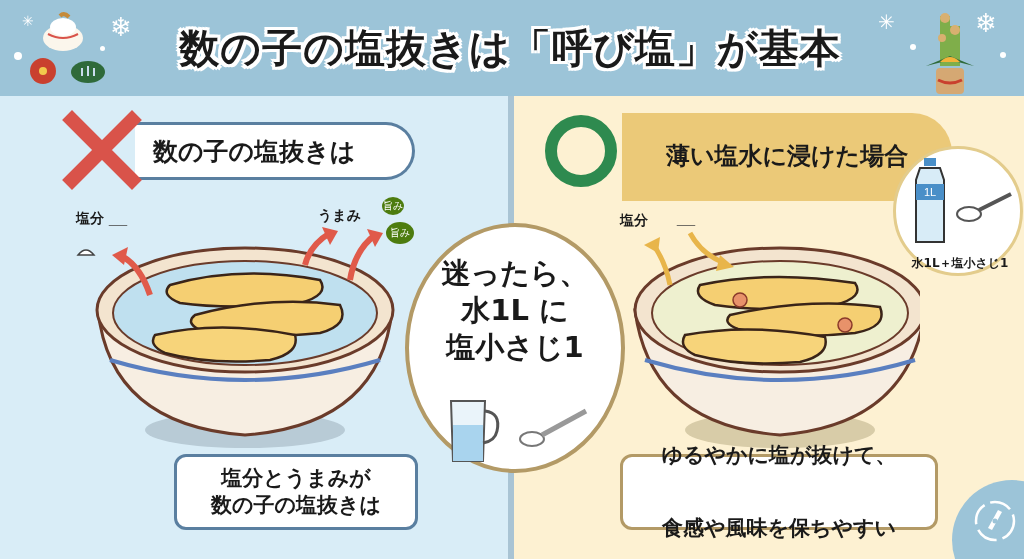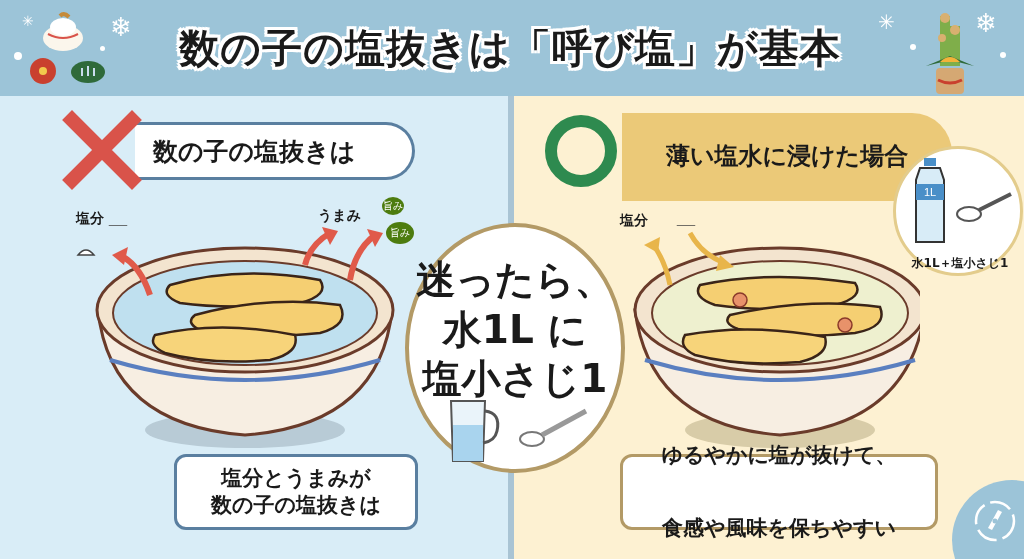--- a/index.html
+++ b/index.html
@@ -63,21 +63,21 @@
     position: absolute; border-radius: 50%; background: #4d7c0f; color: #fff;
     font-size: 10px; display: flex; align-items: center; justify-content: center;
   }
   
   .center-circle {
     position: absolute; left: 405px; top: 223px; width: 220px; height: 250px;
     background: #fff; border: 4px solid #b39a66; border-radius: 50%;
   }
   .center-text {
     position: absolute; left: 405px; top: 255px; width: 220px;
-    text-align: center; font-size: 39px; font-weight: bold; color: #1a1a1a; line-height: 1.27;
+    text-align: center; font-size: 29px; font-weight: bold; color: #1a1a1a; line-height: 1.27;
   }
   
   .callout-left {
     position: absolute; left: 128px; top: 454px; width: 244px; height: 76px;
     background: #fff; border: 3px solid #5a7fa0; border-radius: 12px;
     display: flex; flex-direction: column; align-items: center; justify-content: center;
     font-size: 21px; font-weight: bold; color: #1a1a1a; line-height: 1.3; margin-left: 46px;
   }
   .callout-right {
     position: absolute; left: 620px; top: 454px; width: 318px; height: 76px;

